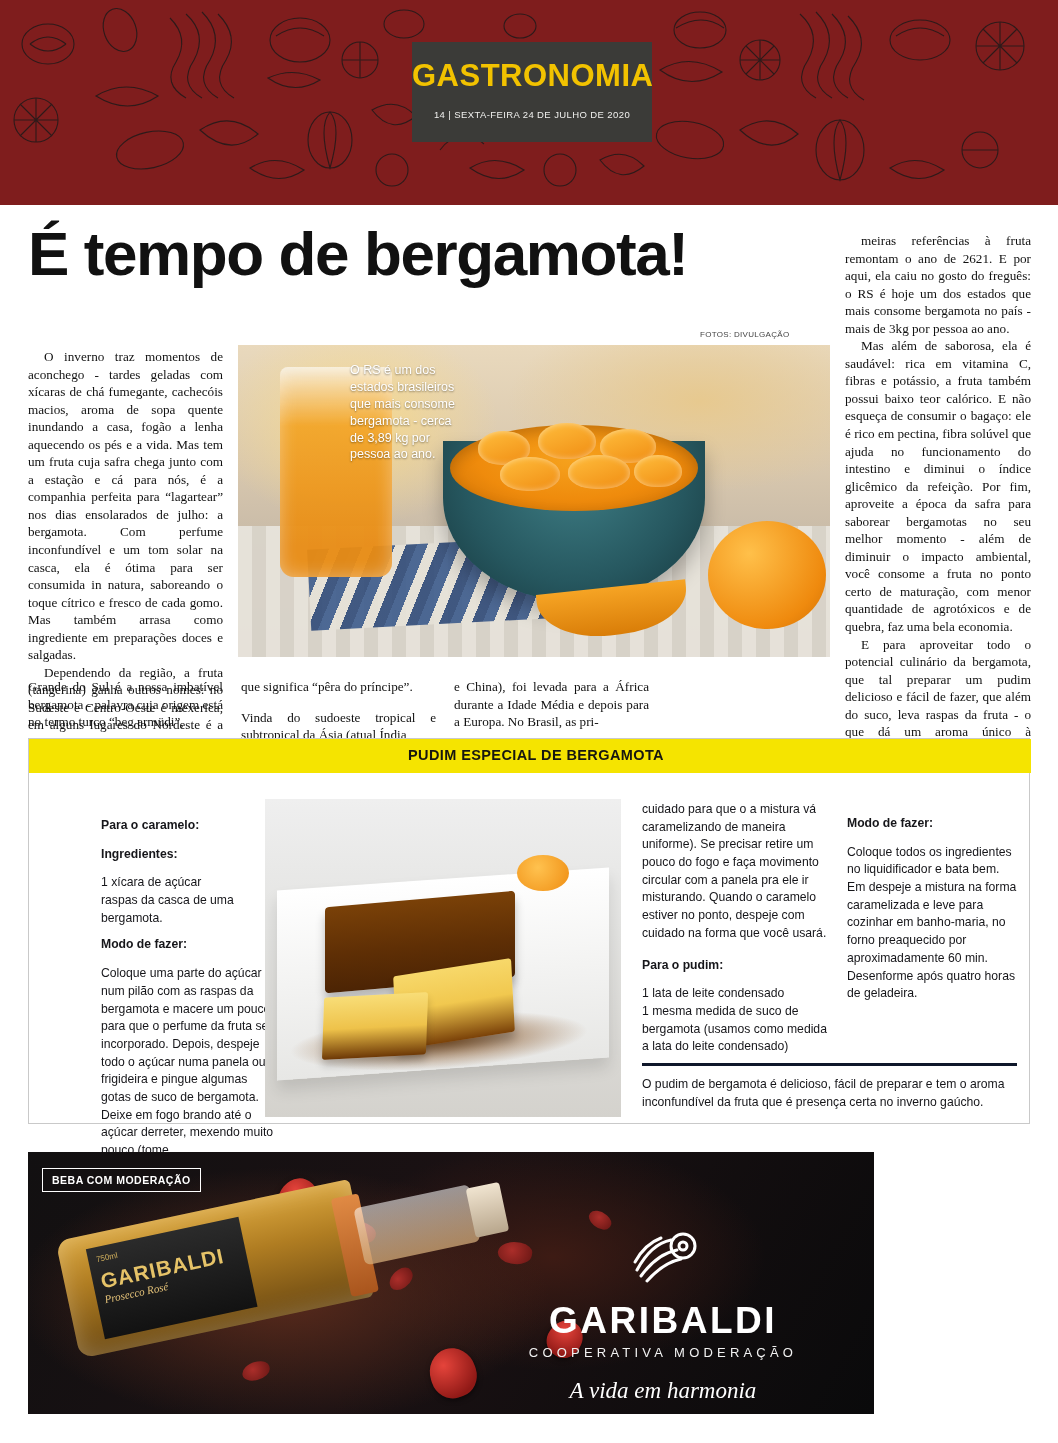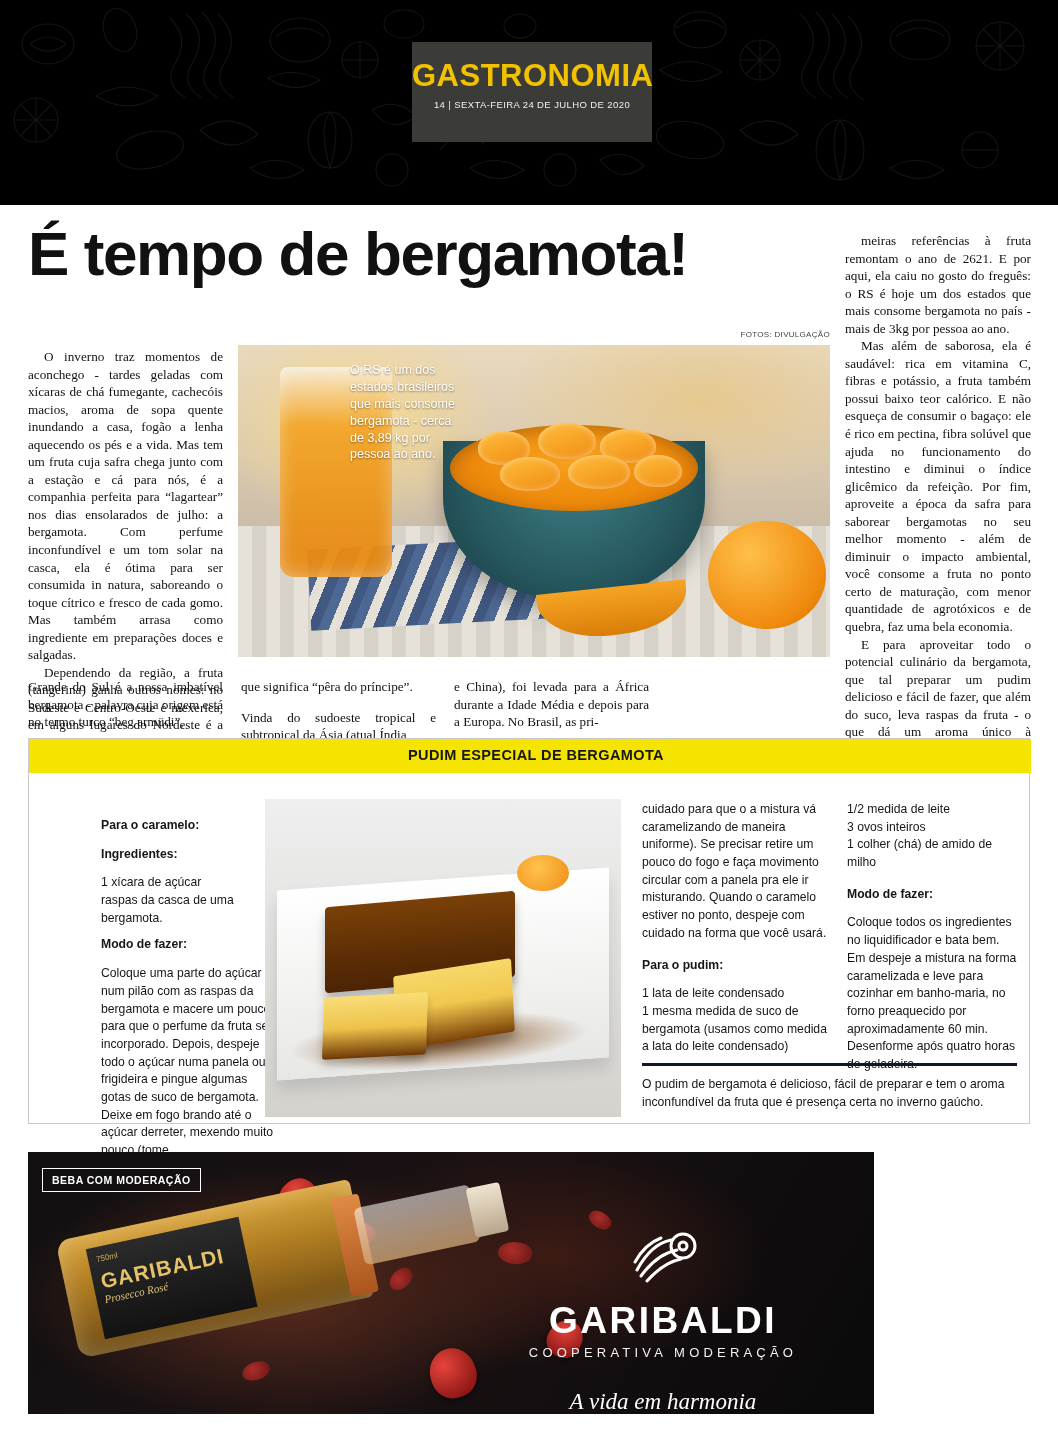--- a/index.html
+++ b/index.html
@@ -21,21 +21,21 @@
     width: 1058px;
     height: 1443px;
   }
 
   
   .masthead {
     position: absolute;
     left: 0; top: 0;
     width: 1058px; height: 205px;
     overflow: hidden;
-    background: #000000;
+    background: #7f1d1d;
   }
   .masthead .doodles {
     position: absolute;
     left: 0; top: 0;
     width: 1058px; height: 205px;
     opacity: .95;
   }
   .section-badge {
     position: absolute;
     left: 412px; top: 42px;
@@ -51,21 +51,21 @@
     font-weight: bold;
     font-size: 31px;
     letter-spacing: .5px;
     color: #f2c200;
     line-height: 1;
   }
   .section-badge .dateline {
     font-family: "Liberation Sans", sans-serif;
     font-size: 9.5px;
     letter-spacing: .4px;
-    margin-top: 8px;
+    margin-top: 18px;
     color: #f0f0ee;
   }
 
   
   .headline {
     position: absolute;
     left: 28px; top: 222px;
     width: 800px;
     font-family: "Liberation Sans", sans-serif;
     font-weight: bold;
@@ -110,21 +110,21 @@
     position: absolute;
     left: 238px; top: 345px;
     width: 592px; height: 312px;
     overflow: hidden;
     background: #d8cfc4;
   }
   .photo-credit {
     position: absolute;
     left: 700px; top: 330px;
     width: 130px;
-    text-align: right;
+    text-align: left;
     font-family: "Liberation Sans", sans-serif;
     font-size: 8px;
     letter-spacing: .3px;
     color: #444;
   }
   .pullquote {
     position: absolute;
     left: 334px; top: 362px;
     width: 105px;
     font-family: "Liberation Sans", sans-serif;
@@ -392,21 +392,21 @@
     font-family: "Liberation Sans", sans-serif;
     font-size: 13px;
     letter-spacing: 4.2px;
     margin-top: 6px;
     color: #f2f2f2;
   }
   .ad-brand .tag {
     font-family: "Liberation Serif", serif;
     font-style: italic;
     font-size: 23px;
-    margin-top: 29px;
+    margin-top: 18px;
     color: #fff;
   }
 </style>
 </head>
 <body>
 
 <div class="page">
 
   <div class="masthead">
     <svg class="doodles" viewBox="0 0 1058 205" preserveAspectRatio="none">
@@ -545,23 +545,20 @@
       <div class="rcol" id="rcol3">
         <div>cuidado para que o a mistura vá caramelizando de maneira uniforme). Se precisar retire um pouco do fogo e faça movimento circular com a panela pra ele ir misturando. Quando o caramelo estiver no ponto, despeje com cuidado na forma que você usará.</div>
         <div class="gap"></div>
         <span class="h">Para o pudim:</span>
         <div class="gap-s"></div>
         <div style="white-space:pre-line">1 lata de leite condensado
 1 mesma medida de suco de bergamota (usamos como medida a lata do leite condensado)</div>
       </div>
 
       <div class="rcol" id="rcol4">
-        <div style="white-space:pre-line">1/2 medida de leite
-3 ovos inteiros
-1 colher (chá) de amido de milho</div>
         <div class="gap"></div>
         <span class="h">Modo de fazer:</span>
         <div class="gap-s"></div>
         <div>Coloque todos os ingredientes no liquidificador e bata bem. Em despeje a mistura na forma caramelizada e leve para cozinhar em banho-maria, no forno preaquecido por aproximadamente 60 min. Desenforme após quatro horas de geladeira.</div>
       </div>
 
       <div class="recipe-note">O pudim de bergamota é delicioso, fácil de preparar e tem o aroma inconfundível da fruta que é presença certa no inverno gaúcho.</div>
     </div>
   </div>
 

